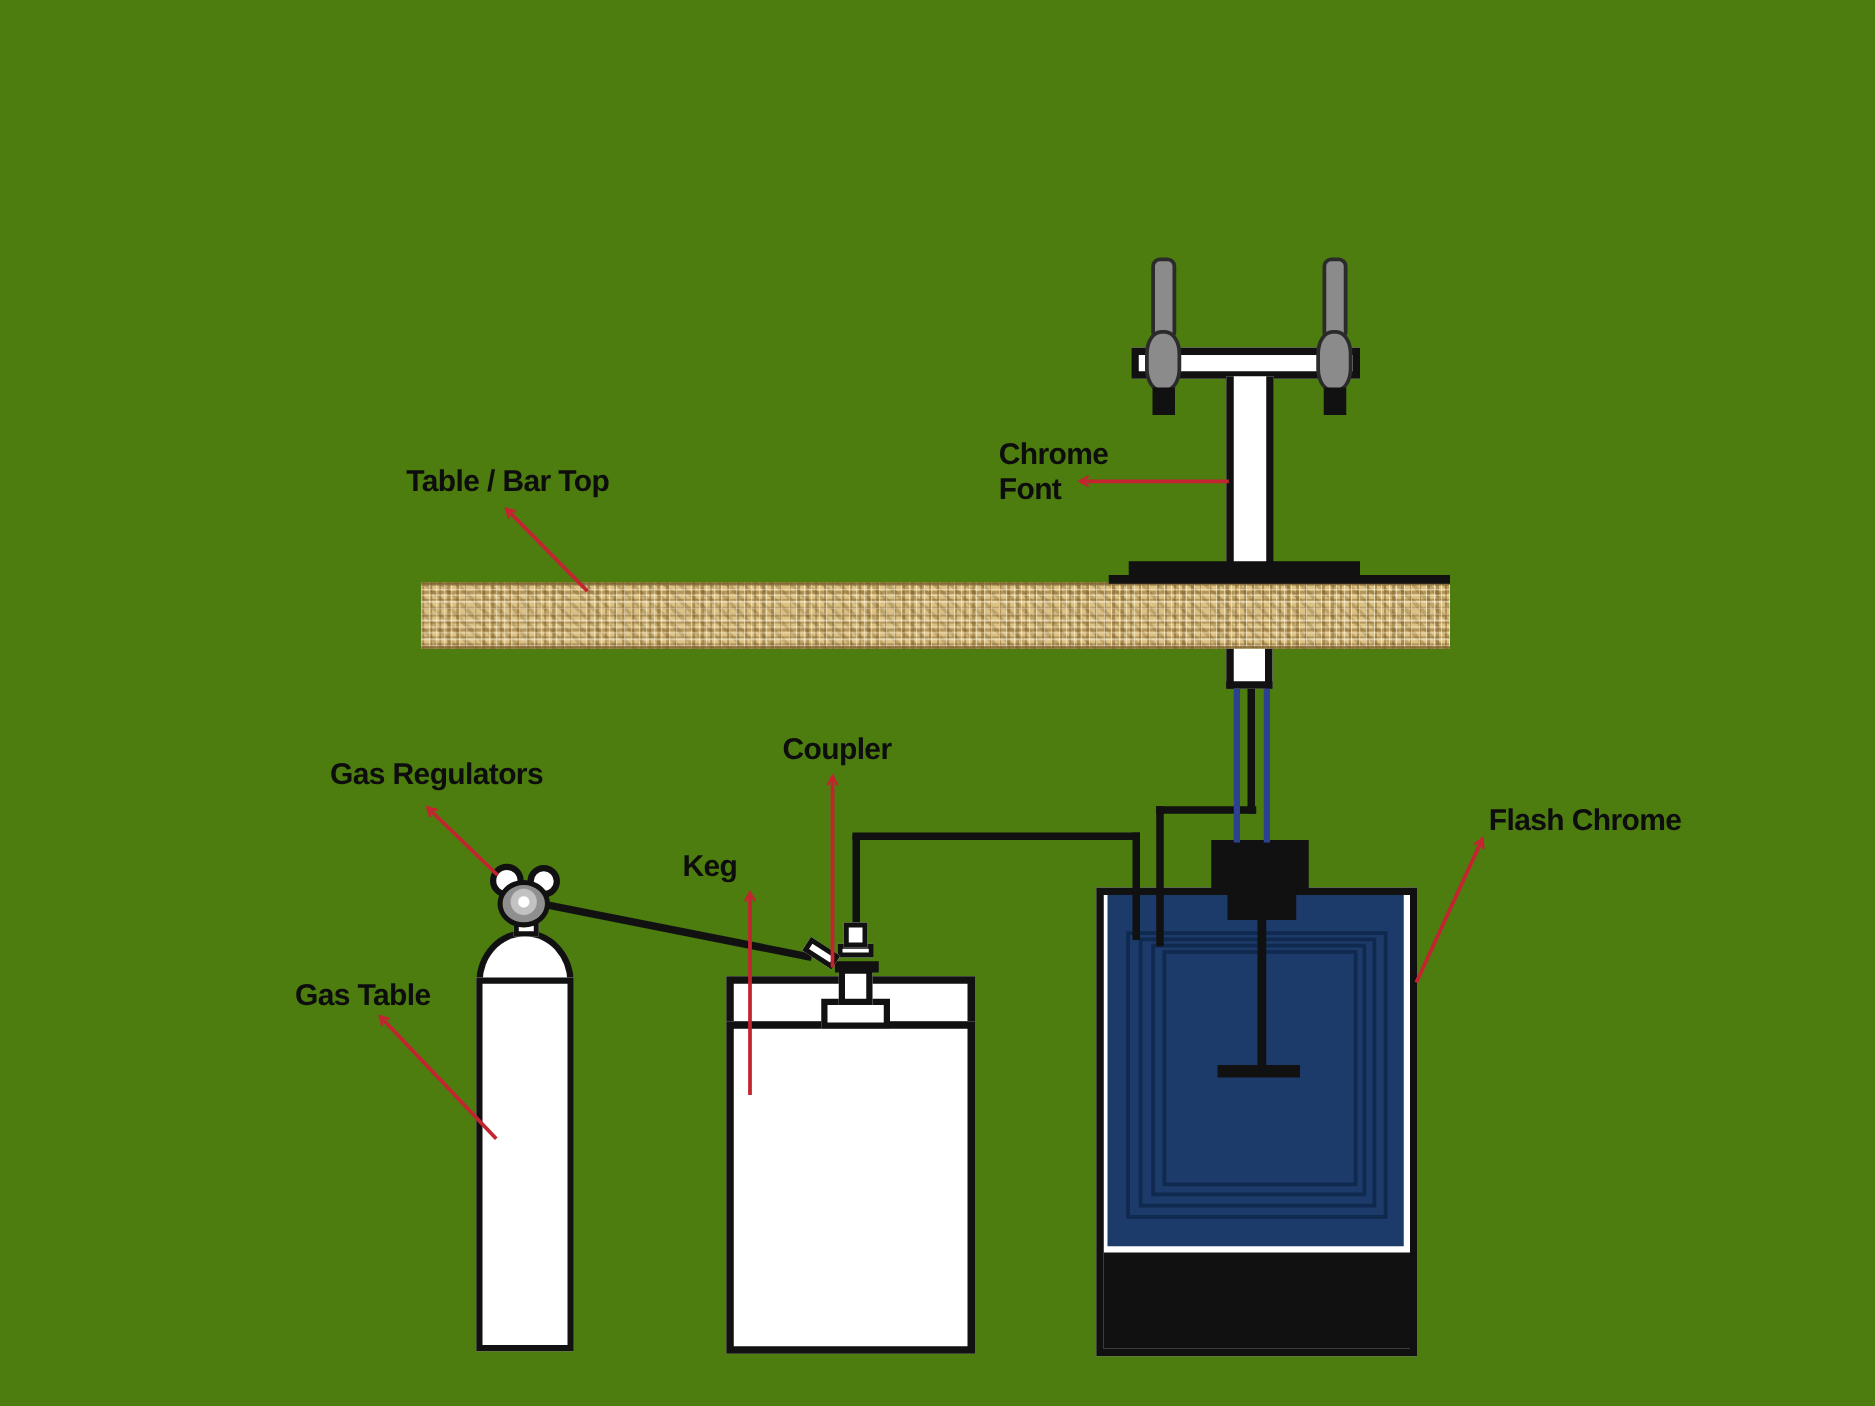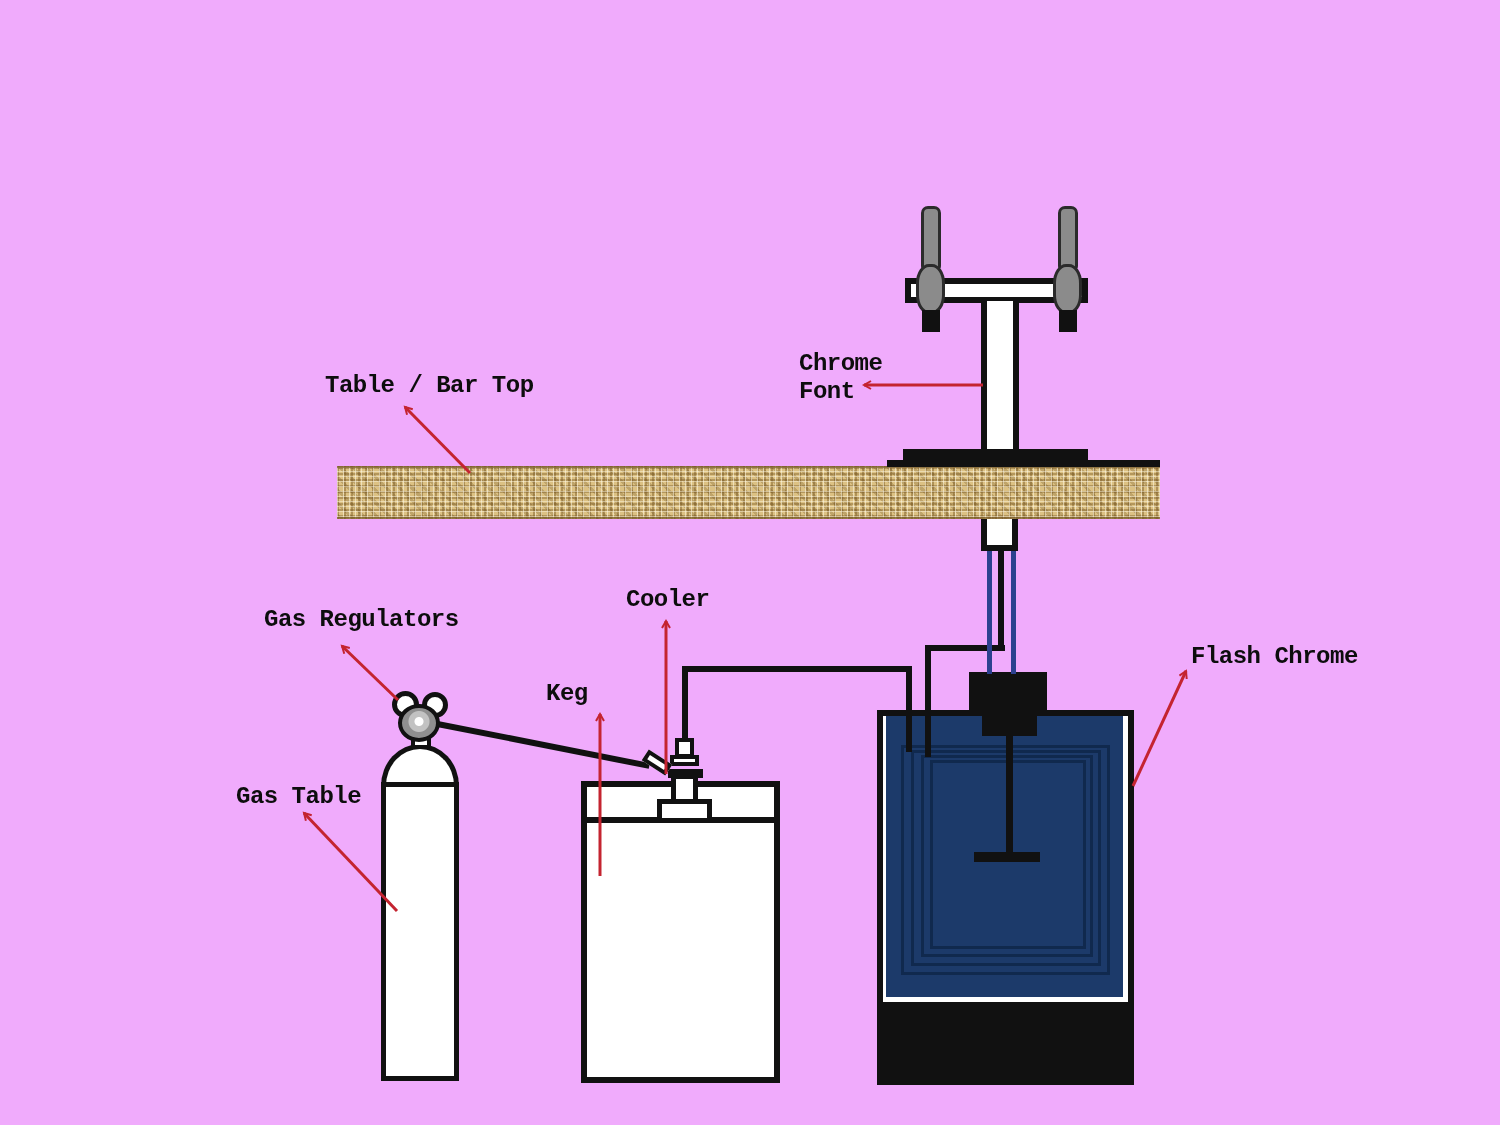--- a/index.html
+++ b/index.html
@@ -10,22 +10,22 @@
     --cooler-fill:#1c3a6a;
     --coil-line:#10294e;
     --bar-tan:#dcc183;
     --bar-weave:#8a6a33;
     --handle-gray:#8b8b8b;
     --steel-dark:#2b2b2b;
   }
   *{margin:0;padding:0;box-sizing:border-box;}
   html,body{background:#ffffff;}
   .stage{
-    position:relative;width:1500px;height:1125px;background:#f0abfc;overflow:hidden;
-    font-family:Liberation Mono, monospace;
+    position:relative;width:1500px;height:1125px;background:#4d7c0f;overflow:hidden;
+    font-family:Liberation Sans, sans-serif;
   }
   .abs{position:absolute;}
   .blk{background:var(--line-black);}
   .outl{background:#ffffff;border:6px solid var(--line-black);}
   .label{
     position:absolute;color:var(--label-text);font-weight:bold;font-size:24px;
     letter-spacing:-0.5px;line-height:1.18;white-space:nowrap;
   }
   .label.wrap{white-space:normal;}
   
@@ -137,21 +137,21 @@
     <div class="abs gauge" style="left:392px;top:691px;width:27px;height:27px;"></div>
     <div class="abs gauge" style="left:422px;top:692px;width:26px;height:26px;"></div>
     <div class="abs regbody" style="left:398px;top:704px;width:42px;height:38px;"></div>
   </div>
 
   <div class="label" style="left:325px;top:372px;">Table / Bar Top</div>
   <div class="label wrap" style="left:799px;top:350px;width:112px;">Chrome Font</div>
   <div class="label" style="left:264px;top:606px;">Gas Regulators</div>
   <div class="label" style="left:236px;top:783px;">Gas Table</div>
   <div class="label" style="left:546px;top:680px;">Keg</div>
-  <div class="label" style="left:626px;top:586px;">Cooler</div>
+  <div class="label" style="left:626px;top:586px;">Coupler</div>
   <div class="label" style="left:1191px;top:643px;">Flash Chrome</div>
 
   <svg class="arrows" width="1500" height="1125" viewBox="0 0 1500 1125">
     <defs>
       <marker id="ah" markerWidth="12" markerHeight="12" refX="8" refY="5" orient="auto" markerUnits="userSpaceOnUse">
         <path class="arrow-head" d="M1,1 L8,5 L1,9"></path>
       </marker>
     </defs>
     <line class="arrow" x1="470" y1="473" x2="405" y2="407" marker-end="url(#ah)"></line>
     <line class="arrow" x1="983" y1="385" x2="864" y2="385" marker-end="url(#ah)"></line>

